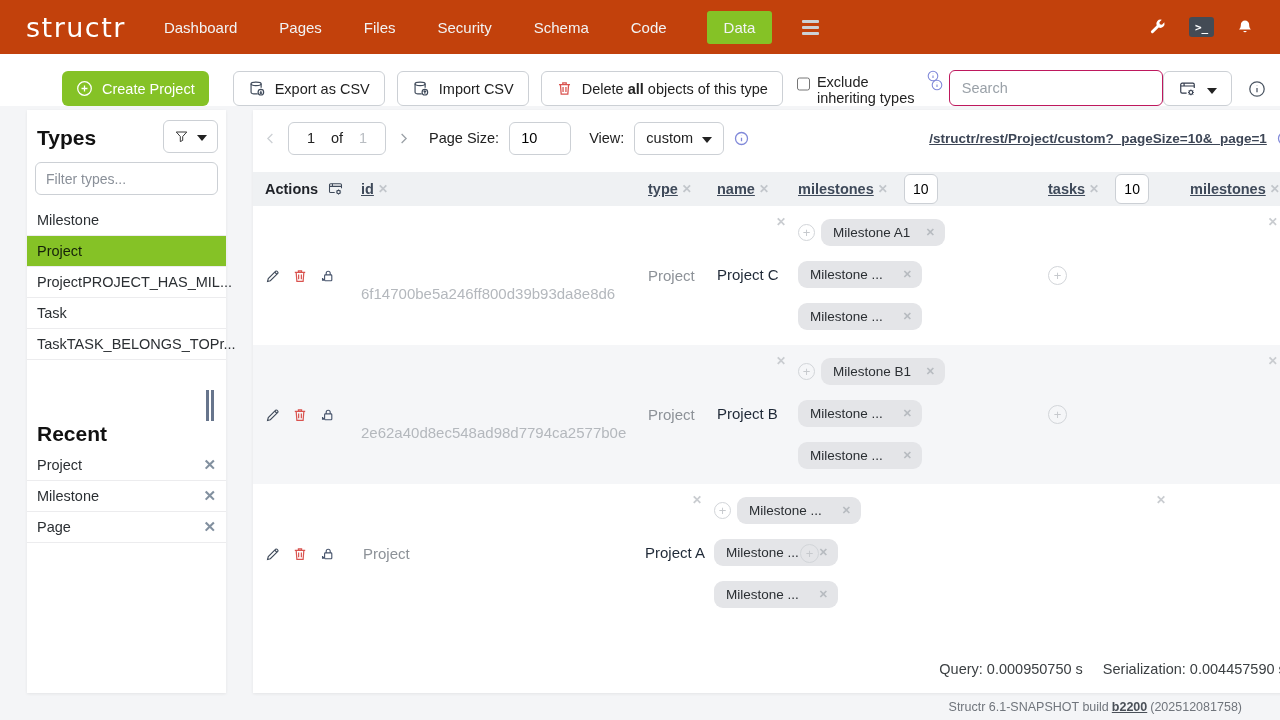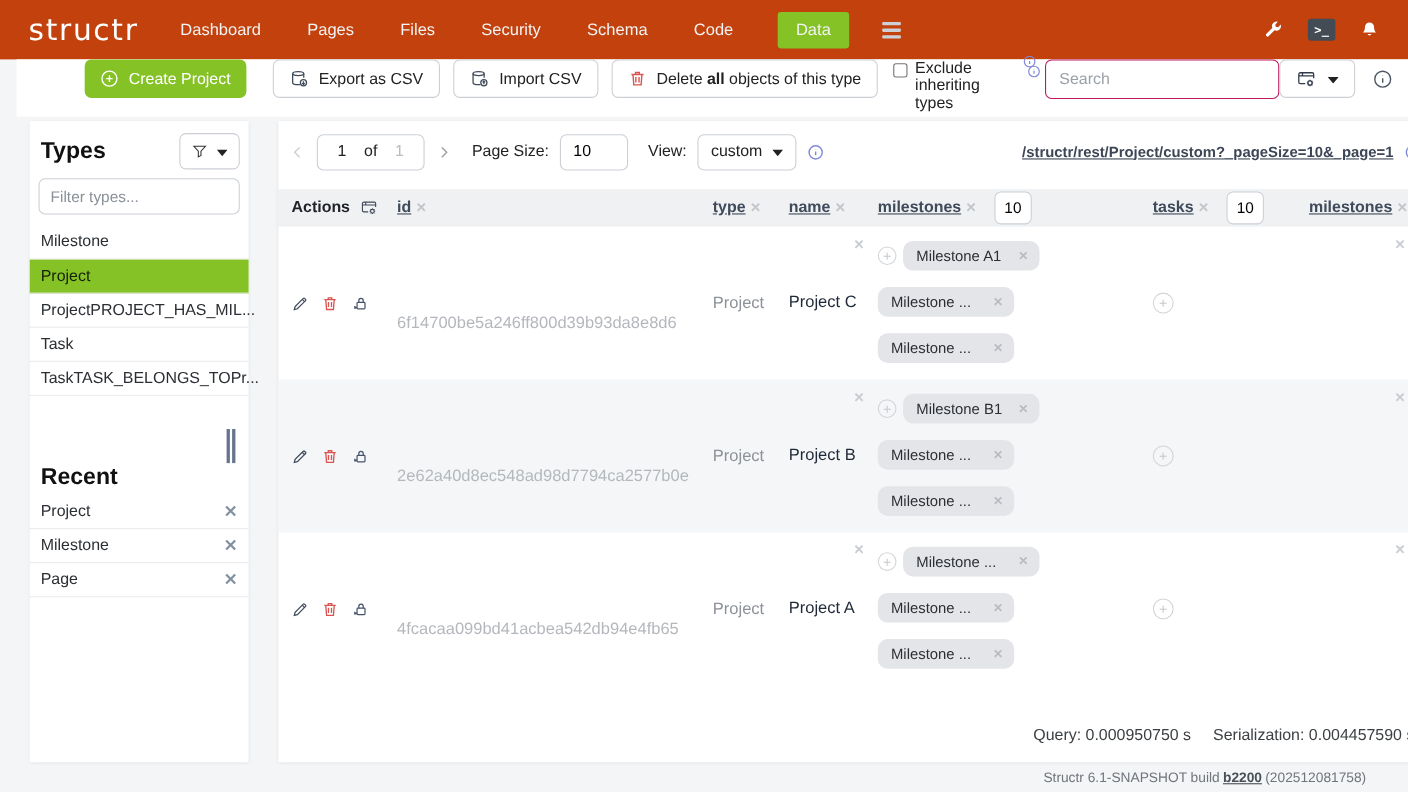--- a/index.html
+++ b/index.html
@@ -12,21 +12,21 @@
   .nav-items { display:flex; align-items:center; column-gap:38px; }
   .nav-item { color:#f2f3f4; font-size:15px; padding:8px 2px; cursor:pointer; white-space:nowrap; }
   .nav-item.active { background:var(--green); border-radius:3px; padding:8px 17px; }
   .hamburger { margin-left:30px; display:flex; flex-direction:column; gap:3px; cursor:pointer; }
   .hamburger span { width:17px; height:3px; background:#ccd1d6; border-radius:1px; }
   .nav-right { margin-left:auto; display:flex; align-items:center; gap:22px; color:#fff; }
   .term-box { background:#434b55; border-radius:3px; width:25px; height:20px; display:flex; align-items:center; justify-content:center;
               font-family:"DejaVu Sans Mono", monospace; font-size:11px; font-weight:bold; color:#fff; cursor:pointer; }
 
   
-  .toolbar { height:52px; background:#fff; display:flex; align-items:flex-start; padding:0 14px 0 62px;margin-left:15px; }
+  .toolbar { height:52px; background:#fff; display:flex; align-items:flex-end; padding:0 14px 0 62px; }
   .btn { display:inline-flex; align-items:center; gap:9px; height:35px; border:1px solid #ccd0d5; border-radius:6px;
          background:#fff; padding:0 14px; font-size:14.5px; color:#222; cursor:pointer; white-space:nowrap; }
   .btn + .btn { margin-left:12px; }
   .btn .ic { color:#3f4a5a; display:flex; }
   .btn .ic.red { color:#d9534f; }
   .btn-create { background:var(--green); border:none; color:#fff; margin-right:12px; font-size:14.5px; }
   .btn-create .ic { color:#fff; }
   .chk-wrap { display:flex; align-items:flex-start; margin-left:14px; font-size:14.5px; cursor:pointer; }
   .chk-wrap input { width:14px; height:14px; margin:3px 7px 0 0; }
   .sup-info { position:relative; width:16px; height:22px; color:var(--info); }
@@ -36,21 +36,21 @@
   .tb-right { margin-left:auto; display:flex; align-items:center; gap:16px; }
   .btn-viewcfg { gap:10px; color:#30394a; }
   .info-gray { color:#4c5663; display:flex; cursor:pointer; }
 
   
   .layout { position:relative; display:flex; align-items:stretch; height:587px; padding-top:4px; }
   .card { background:#fff; box-shadow:0 1px 3px rgba(0,0,0,.07); }
 
   
   .sidebar { position:relative; margin-left:27px; width:199px; padding:10px 8px; flex:none; }
-  .side-head { display:flex; align-items:center; justify-content:space-between; }
+  .side-head { display:flex; align-items:flex-start; justify-content:space-between; }
   .side-title { font-size:21px; font-weight:bold; color:#111; margin:6px 0 4px 2px; }
   .funnel-btn { display:inline-flex; align-items:center; gap:8px; height:33px; border:1px solid #ccd0d5; border-radius:6px;
                 background:#fff; padding:0 10px; color:#333; cursor:pointer; }
   .filter-input { width:100%; height:33px; border:1px solid #ccd0d5; border-radius:6px; padding:0 10px; font-size:14px; margin:8px 0 10px; }
   .filter-input::placeholder { color:#8a9099; }
   .side-list { list-style:none; margin:0 -8px; }
   .side-list li { display:flex; align-items:center; justify-content:space-between; padding:6px 10px; font-size:14.5px;
                   color:#2b2f33; border-bottom:1px solid #ececee; cursor:pointer; min-height:31px; }
   .side-list li.selected { background:var(--green); color:#15210a; }
   .recent-title { margin-top:62px; }
@@ -500,23 +500,20 @@
                 <path d="M3.5 5.5h13M8 5.2V3.5h4v1.7M5.2 5.5l.9 11.2h7.8l.9-11.2M8.3 8.2v5.8M11.7 8.2v5.8"></path>
               </svg>
       </span>
       <span class="act sec">
         <svg width="16" height="16" viewBox="0 0 20 20" fill="none" stroke="currentColor" stroke-width="1.4">
                 <rect x="7" y="8.6" width="9" height="7.4" rx="1"></rect>
                 <path d="M9 8.6V6.6a2.5 2.5 0 0 1 5 0v2M7 14.2H4.4M4.4 12.6v3.2M5.6 14.2v1.6"></path>
               </svg>
       </span>
     </div>
-    <div class="cell c-id">
-            <span>4fcacaa099bd41acbea542db94e4fb65</span>
-          </div>
     <div class="cell c-type">
             <span>Project</span>
           </div>
     <div class="cell c-name">
       <span class="cell-x">✕</span>
       <span class="name-text">Project A</span>
     </div>
     <div class="cell c-mil">
       <div class="mil-first">
         <span class="plus-circle">+</span>

